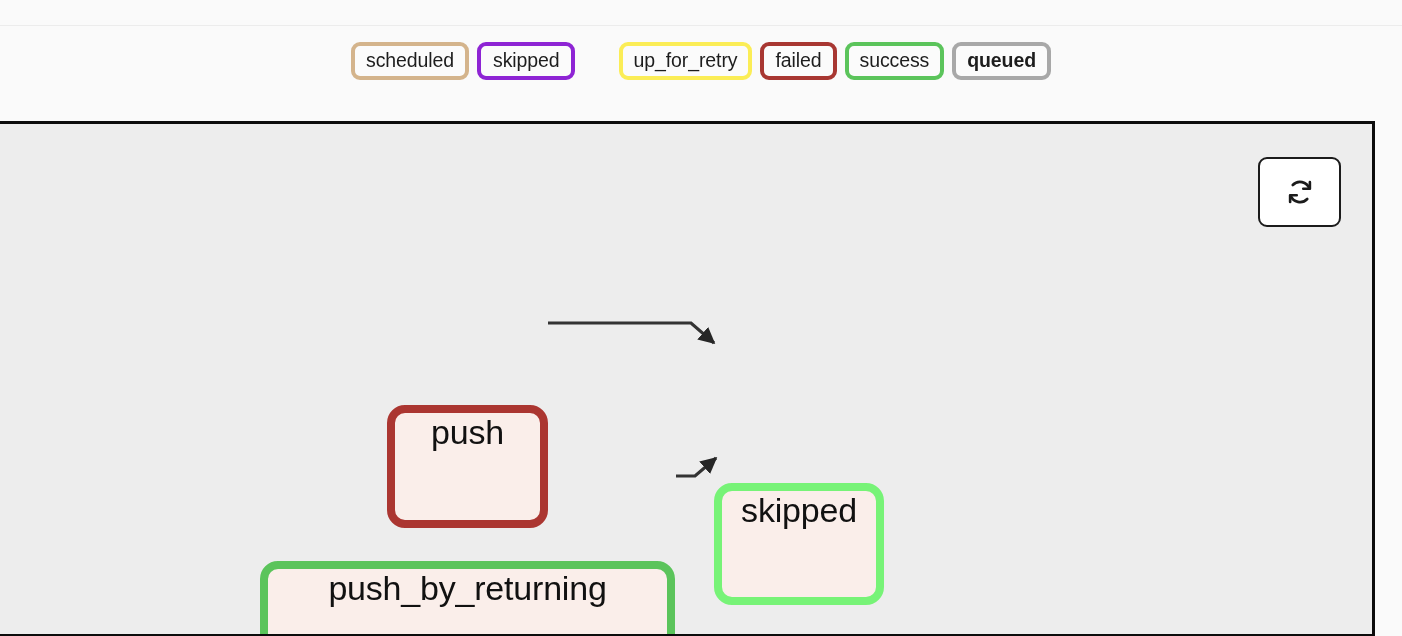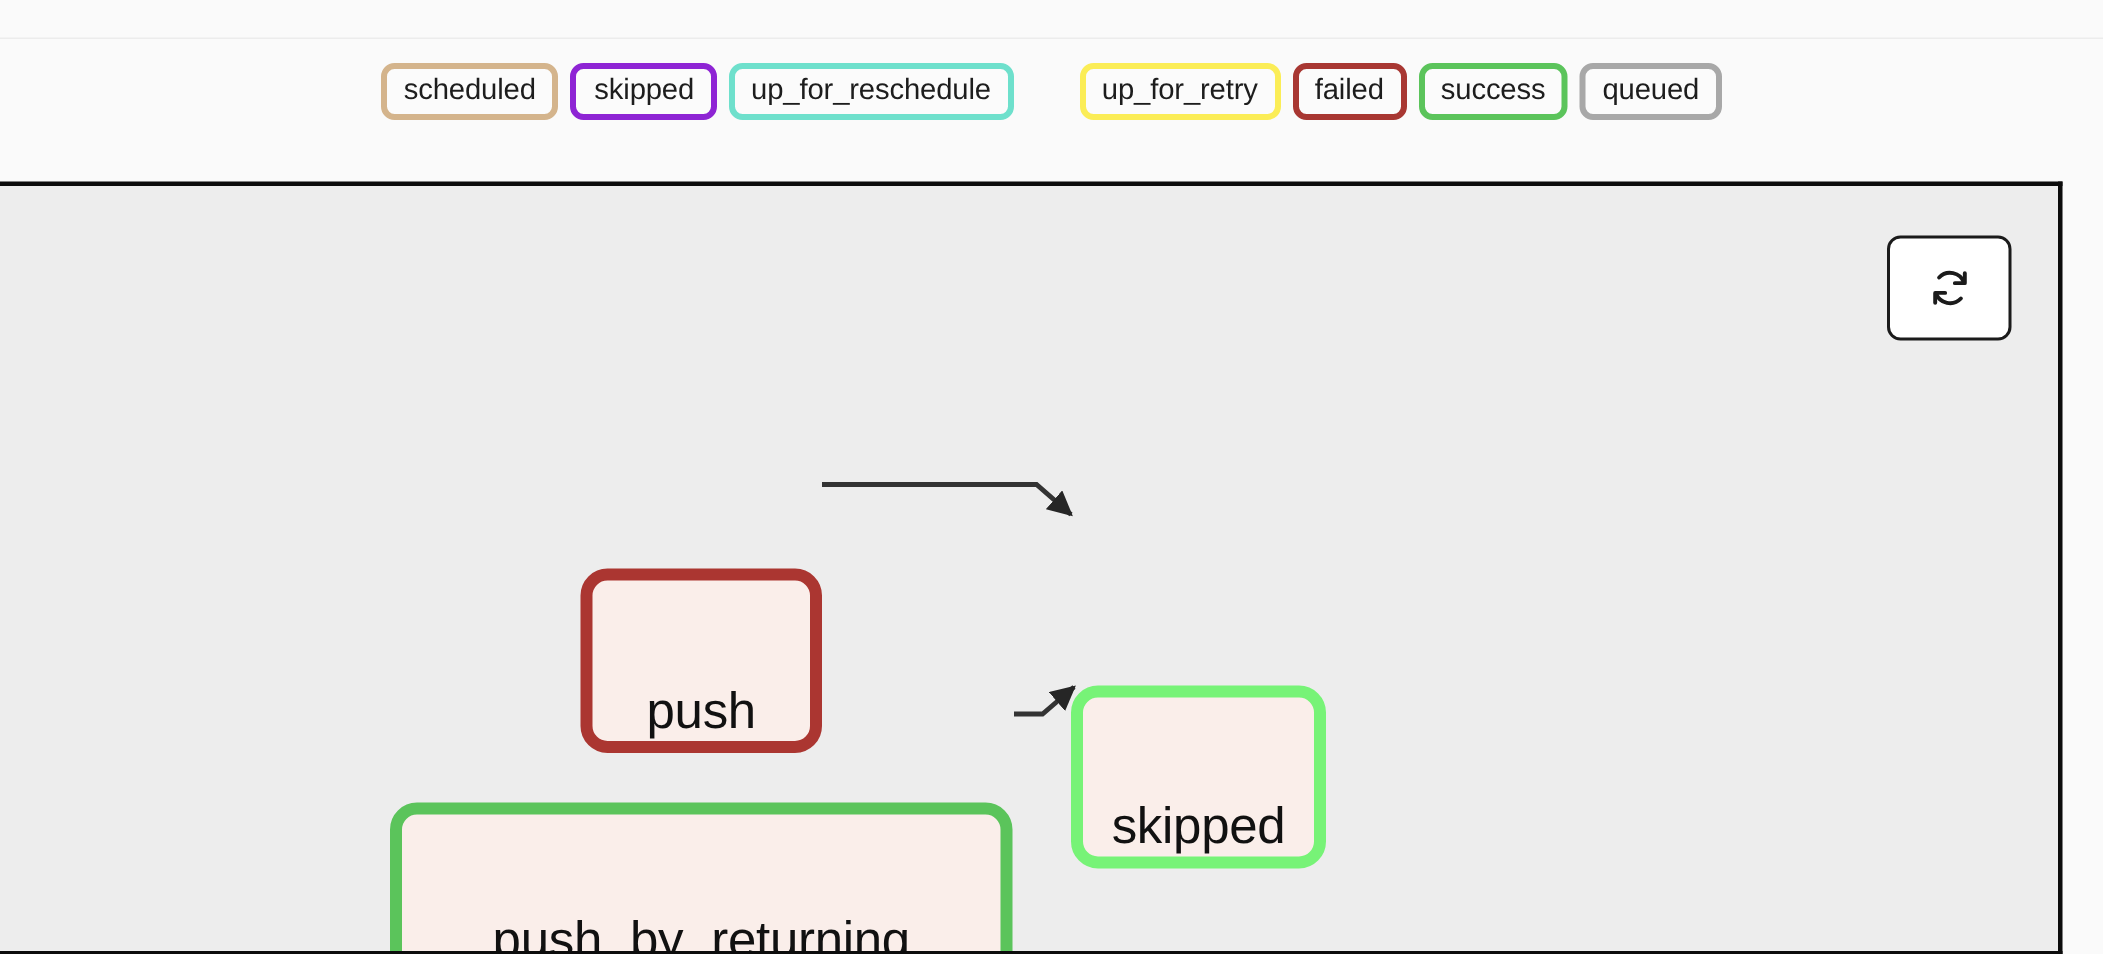--- a/index.html
+++ b/index.html
@@ -85,28 +85,29 @@
     cursor: pointer;
     z-index: 5;
   }
   .refresh-button svg { display: block; }
 
   
   .node {
     position: absolute;
     background: #faeeea;
     display: flex;
-    align-items: flex-end;
+    align-items: flex-start;
     justify-content: center;
     font-size: 34px;
     color: #111111;
     white-space: nowrap;
     letter-spacing: -0.2px;
     cursor: pointer;
     z-index: 3;
+    margin-top: 26px;
   }
   .node-push {
     left: 387px; top: 255px;
     width: 161px; height: 123px;
     border: 8px solid #ab3631;
     border-radius: 18px;
   }
   .node-push_by_returning {
     left: 260px; top: 411px;
     width: 415px; height: 120px;
@@ -129,25 +130,24 @@
   }
 </style>
 </head>
 <body>
 
 <div class="top-strip"></div>
 
 <div class="legend" id="legend">
     <div class="legend-badge" style="border-color: rgb(212, 180, 140);">scheduled</div>
     <div class="legend-badge" style="border-color: rgb(142, 36, 212); padding-left: 12px;">skipped</div>
-    <div class="legend-badge" style="border-color: rgb(110, 224, 204);">up_for_reschedule</div>
     <div class="legend-badge" style="border-color: rgb(251, 237, 86); margin-left: 36px;">up_for_retry</div>
     <div class="legend-badge" style="border-color: rgb(168, 55, 50);">failed</div>
     <div class="legend-badge" style="border-color: rgb(91, 196, 91);">success</div>
-    <div class="legend-badge" style="border-color: rgb(168, 168, 168);">queued</div>
+    <div class="legend-badge" style="border-color: rgb(168, 168, 168); font-weight: bold;">queued</div>
   </div>
 
 <div class="graph-canvas">
 
   <svg class="edges" width="1375" height="516" viewBox="0 0 1375 516">
     <defs>
       <marker id="arrow" viewBox="0 0 10 10" refX="9" refY="5" markerWidth="5.2" markerHeight="5.2" orient="auto-start-reverse">
         <path d="M 0 0 L 10 5 L 0 10 z" fill="#262626"></path>
       </marker>
     </defs>

